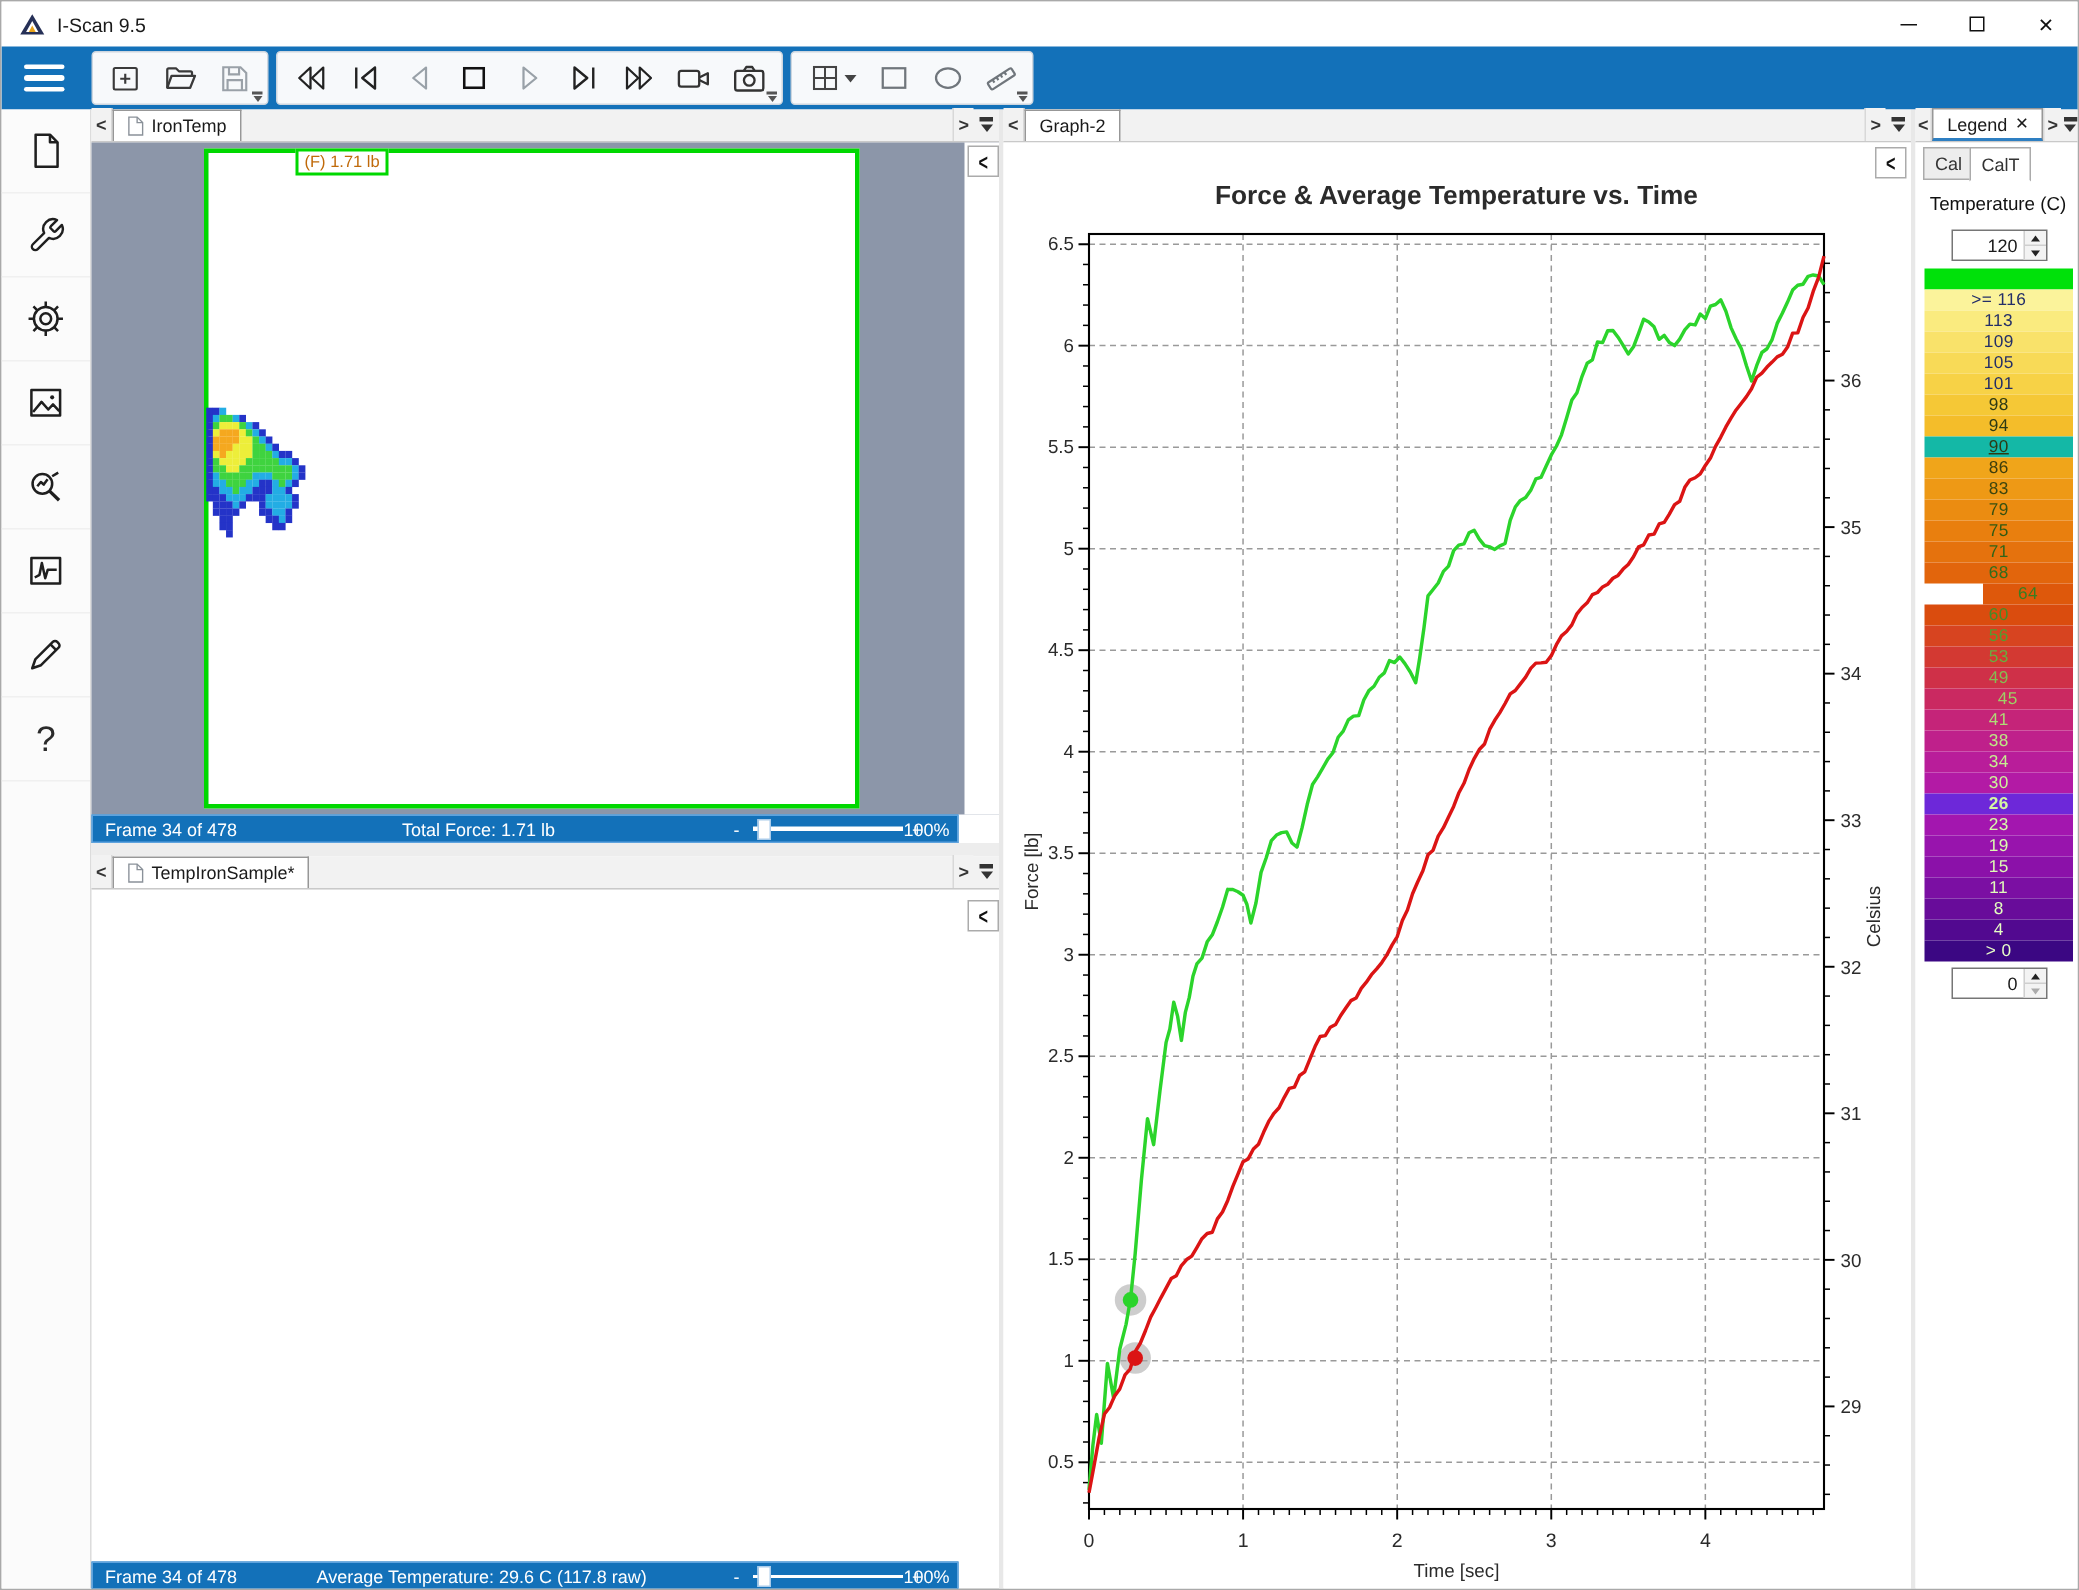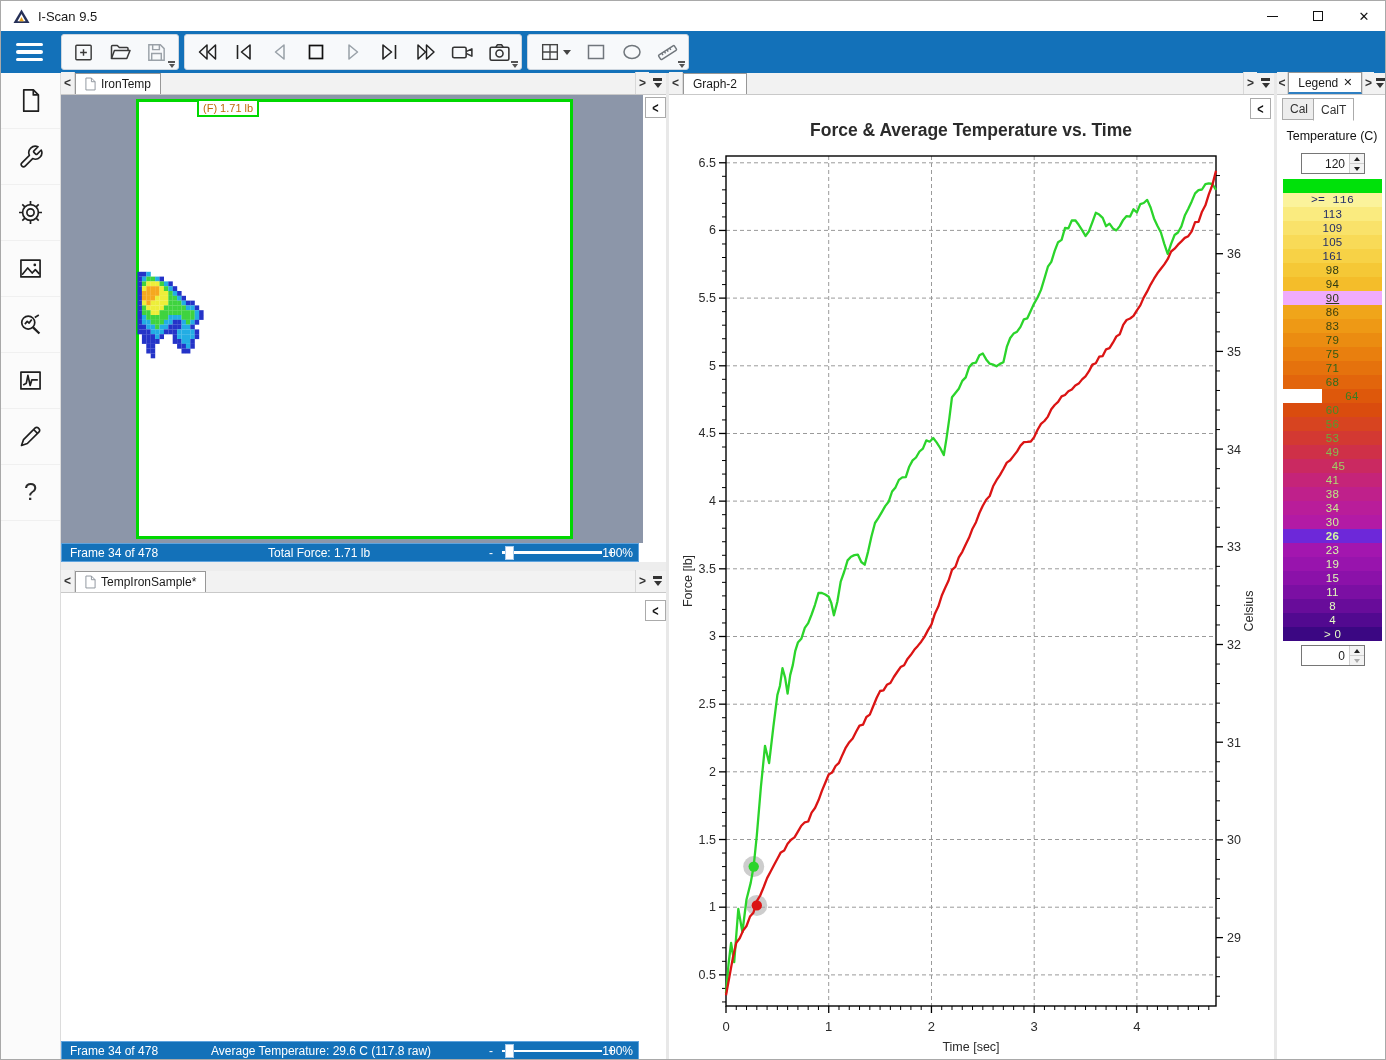--- a/index.html
+++ b/index.html
@@ -808,28 +808,28 @@
           <span class="tri-up"></span>
         </div>
       <div class="sb">
           <span class="tri-dn"></span>
         </div>
     </div>
   </div>
 
   <div class="lg-bar" style="background: rgb(0, 225, 10);"></div>
   <div class="lg-scale">
-      <div class="lg-row" style="background: rgb(251, 243, 155); color: rgb(35, 46, 104); font-family: Liberation Mono, monospace;">&gt;=  116</div>
+      <div class="lg-row" style="background: rgb(251, 243, 155); color: rgb(35, 46, 104);">&gt;=  116</div>
       <div class="lg-row" style="background: rgb(250, 235, 127); color: rgb(35, 46, 104);">113</div>
       <div class="lg-row" style="background: rgb(249, 226, 106); color: rgb(35, 46, 104);">109</div>
       <div class="lg-row" style="background: rgb(248, 218, 87); color: rgb(35, 46, 104);">105</div>
-      <div class="lg-row" style="background: rgb(247, 210, 70); color: rgb(35, 46, 104);">161</div>
+      <div class="lg-row" style="background: rgb(247, 210, 70); color: rgb(35, 46, 104);">101</div>
       <div class="lg-row" style="background: rgb(245, 200, 54); color: rgb(46, 58, 20);">98</div>
       <div class="lg-row" style="background: rgb(244, 189, 42); color: rgb(46, 58, 20);">94</div>
-      <div class="lg-row" style="background: #f0abfc; color: rgb(46, 58, 20); text-decoration: underline;">90</div>
+      <div class="lg-row" style="background: #14b8a6; color: rgb(46, 58, 20); text-decoration: underline;">90</div>
       <div class="lg-row" style="background: rgb(240, 165, 26); color: rgb(62, 62, 12);">86</div>
       <div class="lg-row" style="background: rgb(238, 153, 21); color: rgb(62, 70, 14);">83</div>
       <div class="lg-row" style="background: rgb(235, 140, 17); color: rgb(55, 80, 16);">79</div>
       <div class="lg-row" style="background: rgb(233, 127, 14); color: rgb(47, 90, 19);">75</div>
       <div class="lg-row" style="background: rgb(229, 114, 13); color: rgb(47, 100, 24);">71</div>
       <div class="lg-row" style="background: rgb(226, 101, 12); color: rgb(47, 110, 28);">68</div>
       <div class="lg-row" style="background: rgb(222, 88, 11); color: rgb(56, 126, 34); margin-left: 39px;">64</div>
       <div class="lg-row" style="background: rgb(218, 76, 14); color: rgb(68, 140, 40);">60</div>
       <div class="lg-row" style="background: rgb(215, 68, 32); color: rgb(85, 156, 48);">56</div>
       <div class="lg-row" style="background: rgb(211, 57, 50); color: rgb(107, 172, 62);">53</div>

